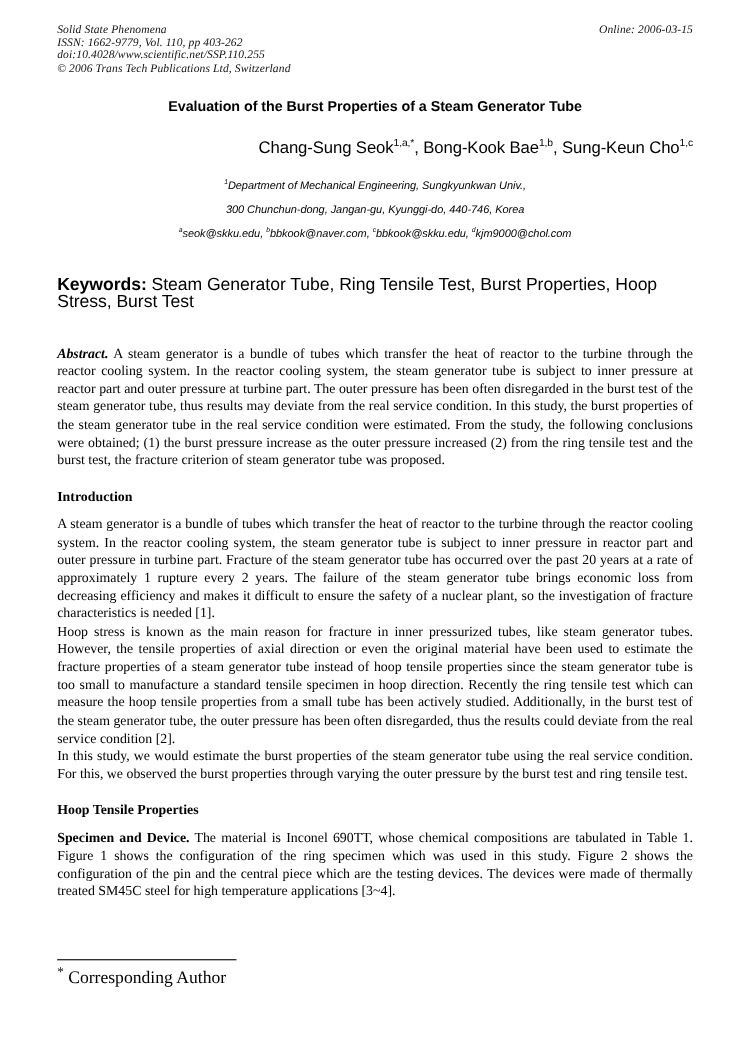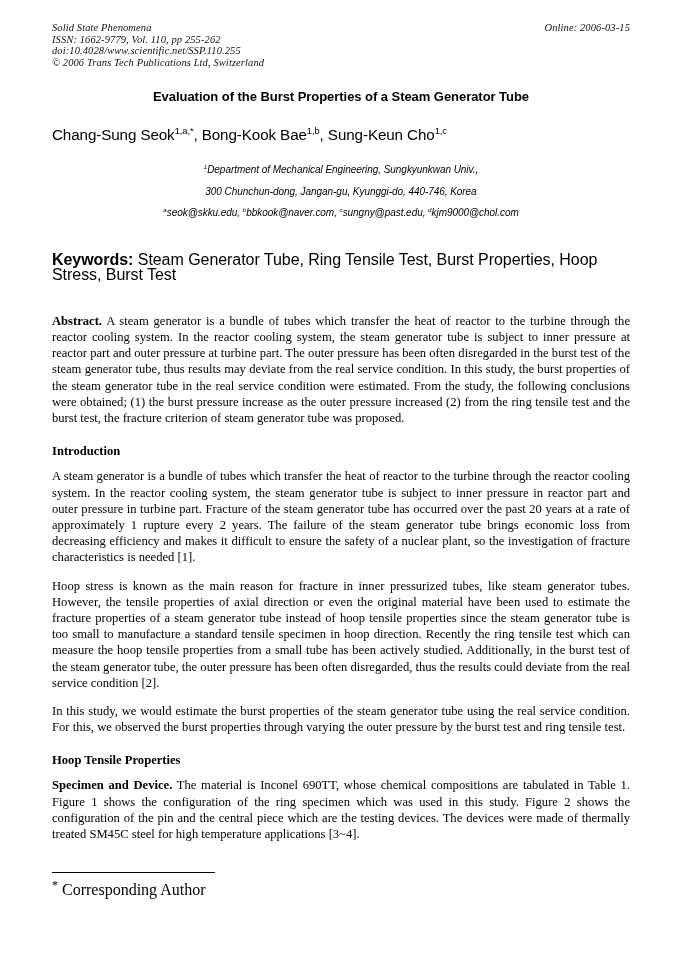--- a/index.html
+++ b/index.html
@@ -53,21 +53,21 @@
     font-family: "Liberation Sans", "DejaVu Sans", sans-serif;
     font-weight: bold;
     font-size: 13px;
     line-height: 18px;
     letter-spacing: -0.05px;
   }
 
   
   .authors {
     margin-top: 16px;
-    text-align: left;
+    text-align: right;
     font-family: "Liberation Sans", "DejaVu Sans", sans-serif;
     font-size: 15.2px;
     line-height: 26px;
     letter-spacing: -0.1px;
   }
   .authors .line2 { display: block; }
   sup {
     font-size: 0.62em;
     vertical-align: super;
     line-height: 0;
@@ -96,36 +96,36 @@
   .keywords b { font-weight: bold; }
 
   
   .abstract {
     margin-top: 31px;
     font-size: 12.6px;
     line-height: 16.2px;
     text-align: justify;
     text-justify: inter-word;
   }
-  .abstract .lead { font-weight: bold; }
+  .abstract .lead { font-weight: bold; font-style: italic; }
 
   .section-head {
     margin-top: 17px;
     font-size: 12.6px;
     font-weight: bold;
     line-height: 16px;
   }
   .para {
     margin-top: 9px;
     font-size: 12.6px;
     line-height: 16.2px;
     text-align: justify;
     text-justify: inter-word;
   }
-  .para.tight { margin-top: 12px; }
+  .para.tight { margin-top: 0px; }
   .para .lead { font-weight: bold; }
 
   
   .footnote-wrap {
     position: absolute;
     left: 52px;
     top: 872px;
     width: 578px;
   }
   .footnote-rule {
@@ -148,35 +148,35 @@
 <body>
 
 <div class="page">
   <div class="content">
 
     <div class="journal-header">
       <div class="jh-row1">
         <span class="jh-line">Solid State Phenomena</span>
         <span class="jh-right">Online: 2006-03-15</span>
       </div>
-      <span class="jh-line">ISSN: 1662-9779, Vol. 110, pp 255-262</span>
+      <span class="jh-line">ISSN: 1662-9779, Vol. 110, pp 403-262</span>
       <span class="jh-line">doi:10.4028/www.scientific.net/SSP.110.255</span>
       <span class="jh-line">© 2006 Trans Tech Publications Ltd, Switzerland</span>
     </div>
 
     <div class="title">Evaluation of the Burst Properties of a Steam Generator Tube</div>
 
     <div class="authors">
       <span>Chang-Sung Seok</span><sup>1,a,*</sup><span>, </span><span>Bong-Kook Bae</span><sup>1,b</sup><span>, </span><span>Sung-Keun Cho</span><sup>1,c</sup>
     </div>
 
     <div class="affiliation">
       <span class="aff-line"><sup>1</sup><span>Department of Mechanical Engineering, Sungkyunkwan Univ.,</span></span>
       <span class="aff-line">300 Chunchun-dong, Jangan-gu, Kyunggi-do, 440-746, Korea</span>
-      <span class="aff-line"><sup>a</sup><span>seok@skku.edu, </span><sup>b</sup><span>bbkook@naver.com, </span><sup>c</sup><span>sungny@past.edu, </span><sup>d</sup><span>kjm9000@chol.com</span></span>
+      <span class="aff-line"><sup>a</sup><span>seok@skku.edu, </span><sup>b</sup><span>bbkook@naver.com, </span><sup>c</sup><span>bbkook@skku.edu, </span><sup>d</sup><span>kjm9000@chol.com</span></span>
     </div>
 
     <div class="keywords">
       <b>Keywords:</b><span> Steam Generator Tube, Ring Tensile Test, Burst Properties, Hoop Stress, Burst Test</span>
     </div>
 
     <div class="abstract">
       <span class="lead">Abstract.</span><span> A steam generator is a bundle of tubes which transfer the heat of reactor to the turbine through the reactor cooling system. In the reactor cooling system, the steam generator tube is subject to inner pressure at reactor part and outer pressure at turbine part. The outer pressure has been often disregarded in the burst test of the steam generator tube, thus results may deviate from the real service condition. In this study, the burst properties of the steam generator tube in the real service condition were estimated. From the study, the following conclusions were obtained; (1) the burst pressure increase as the outer pressure increased (2) from the ring tensile test and the burst test, the fracture criterion of steam generator tube was proposed.</span>
     </div>
 

